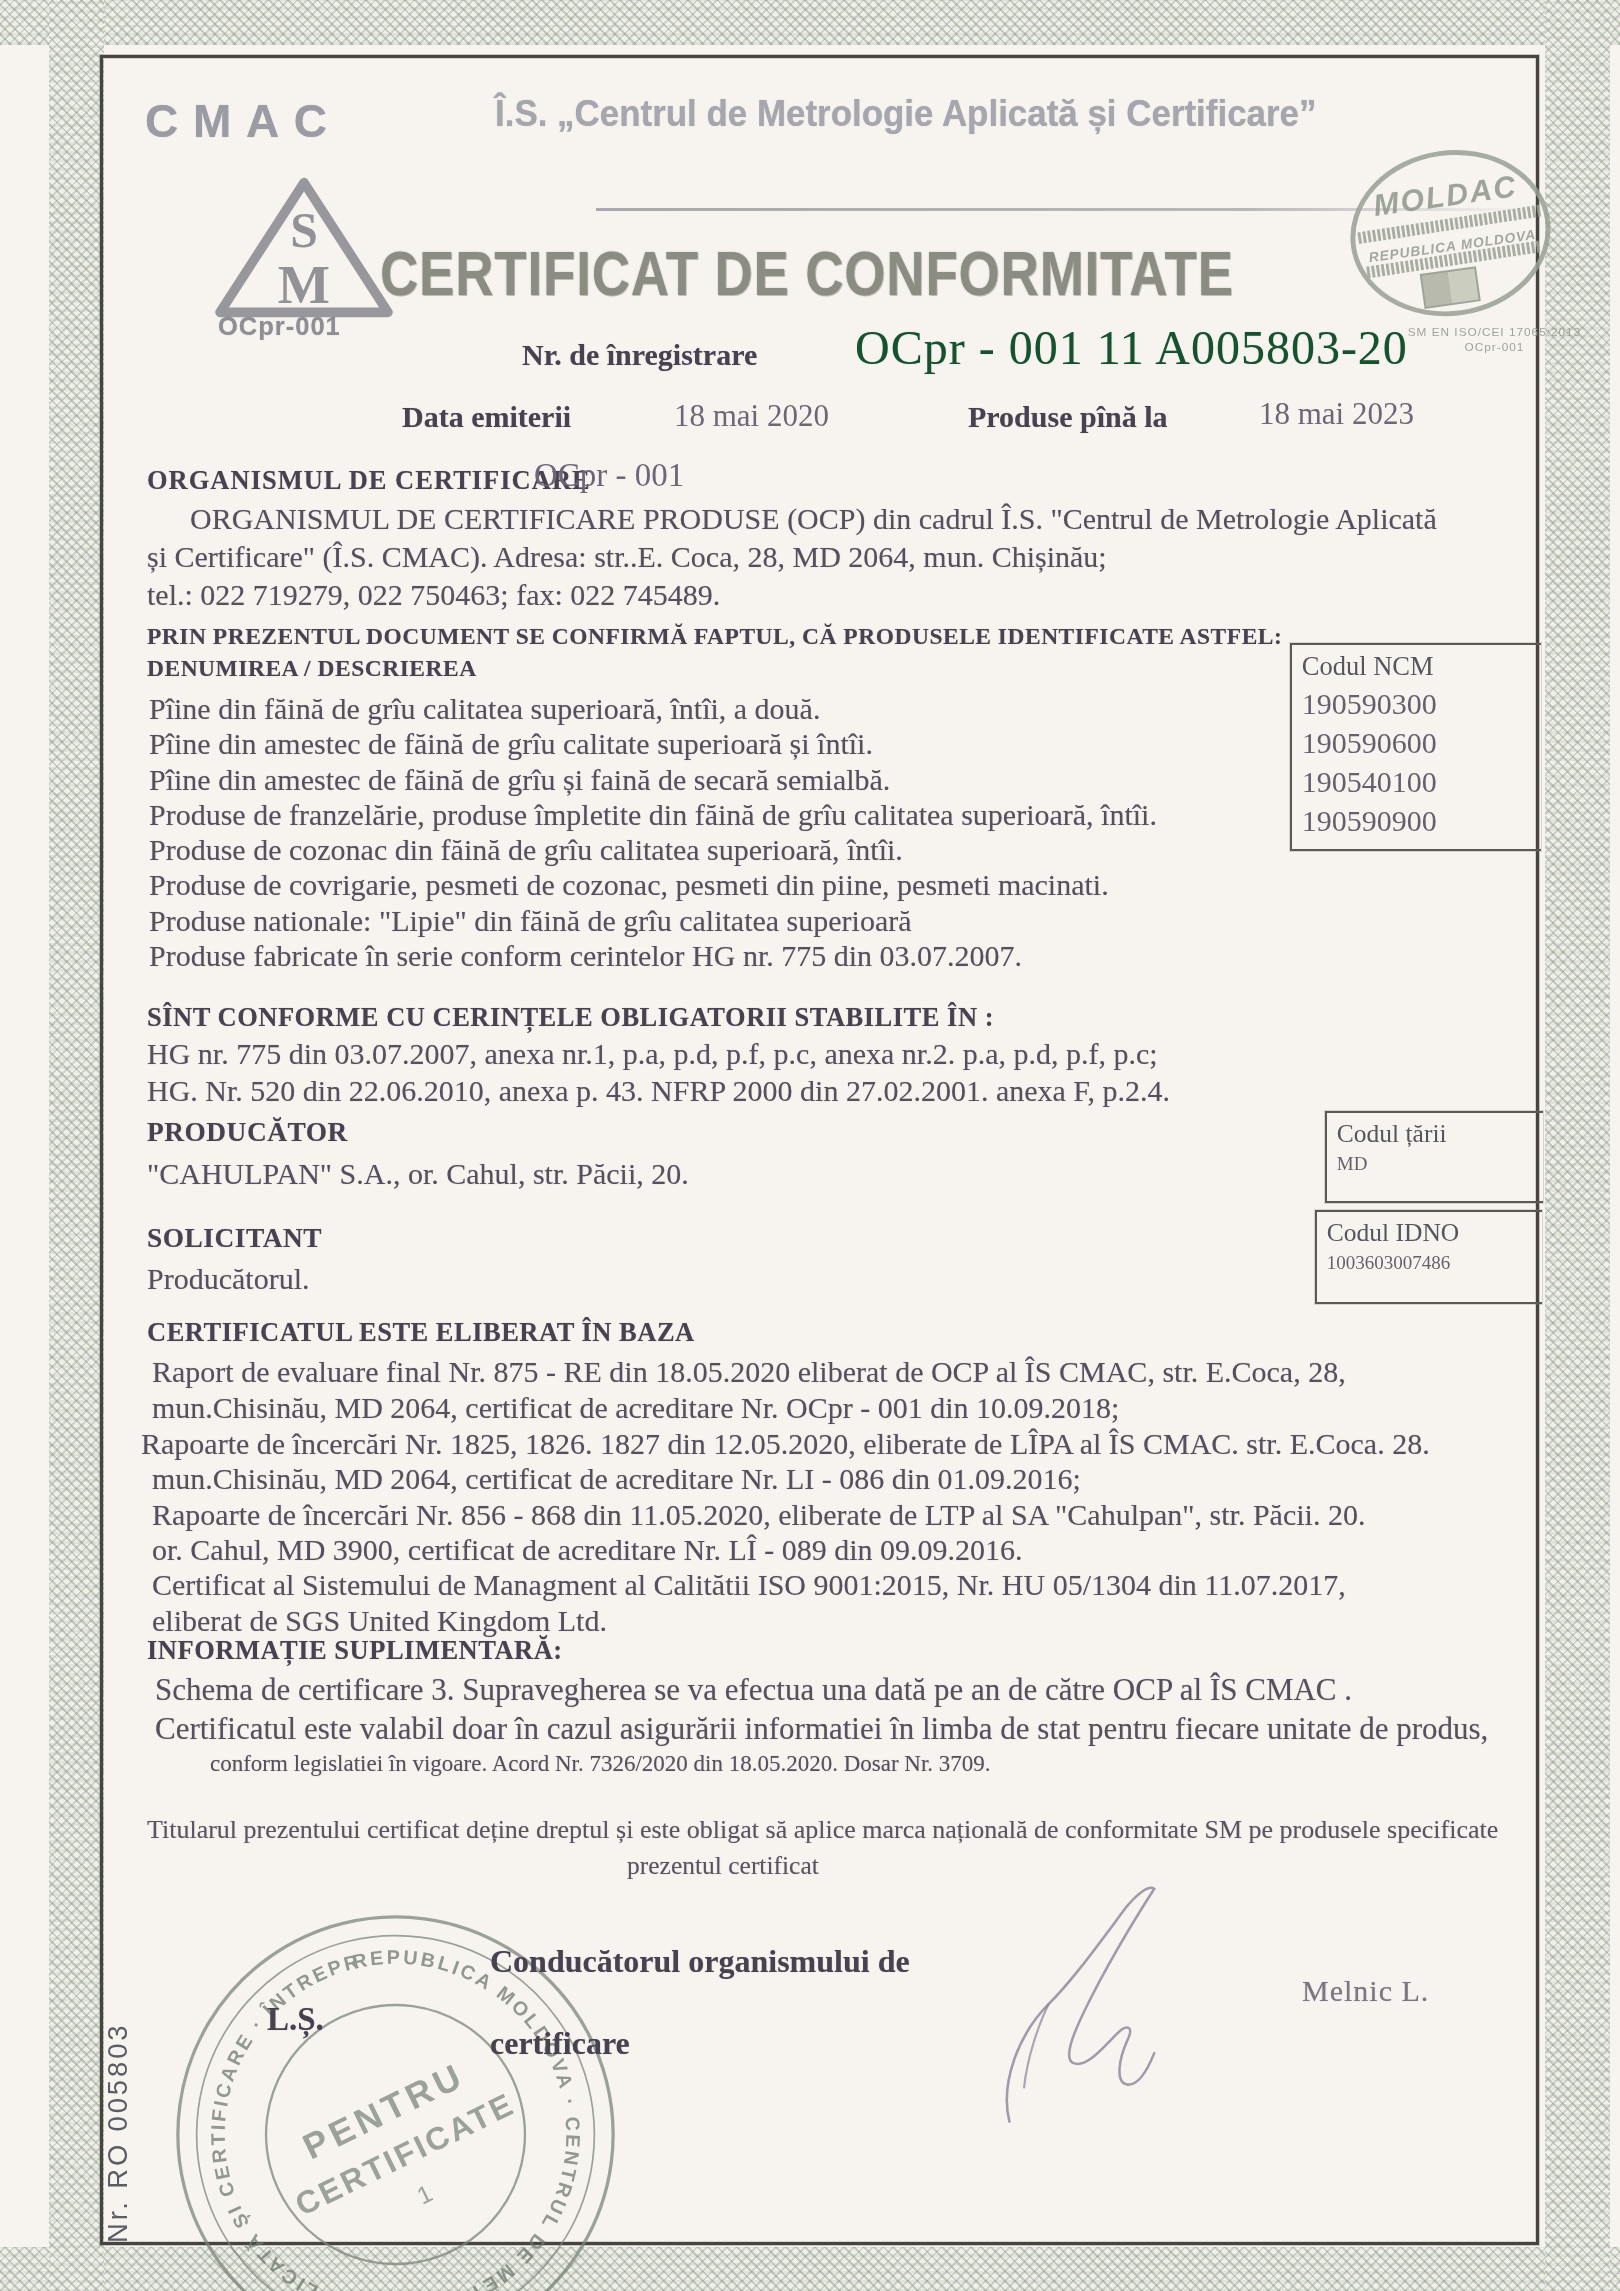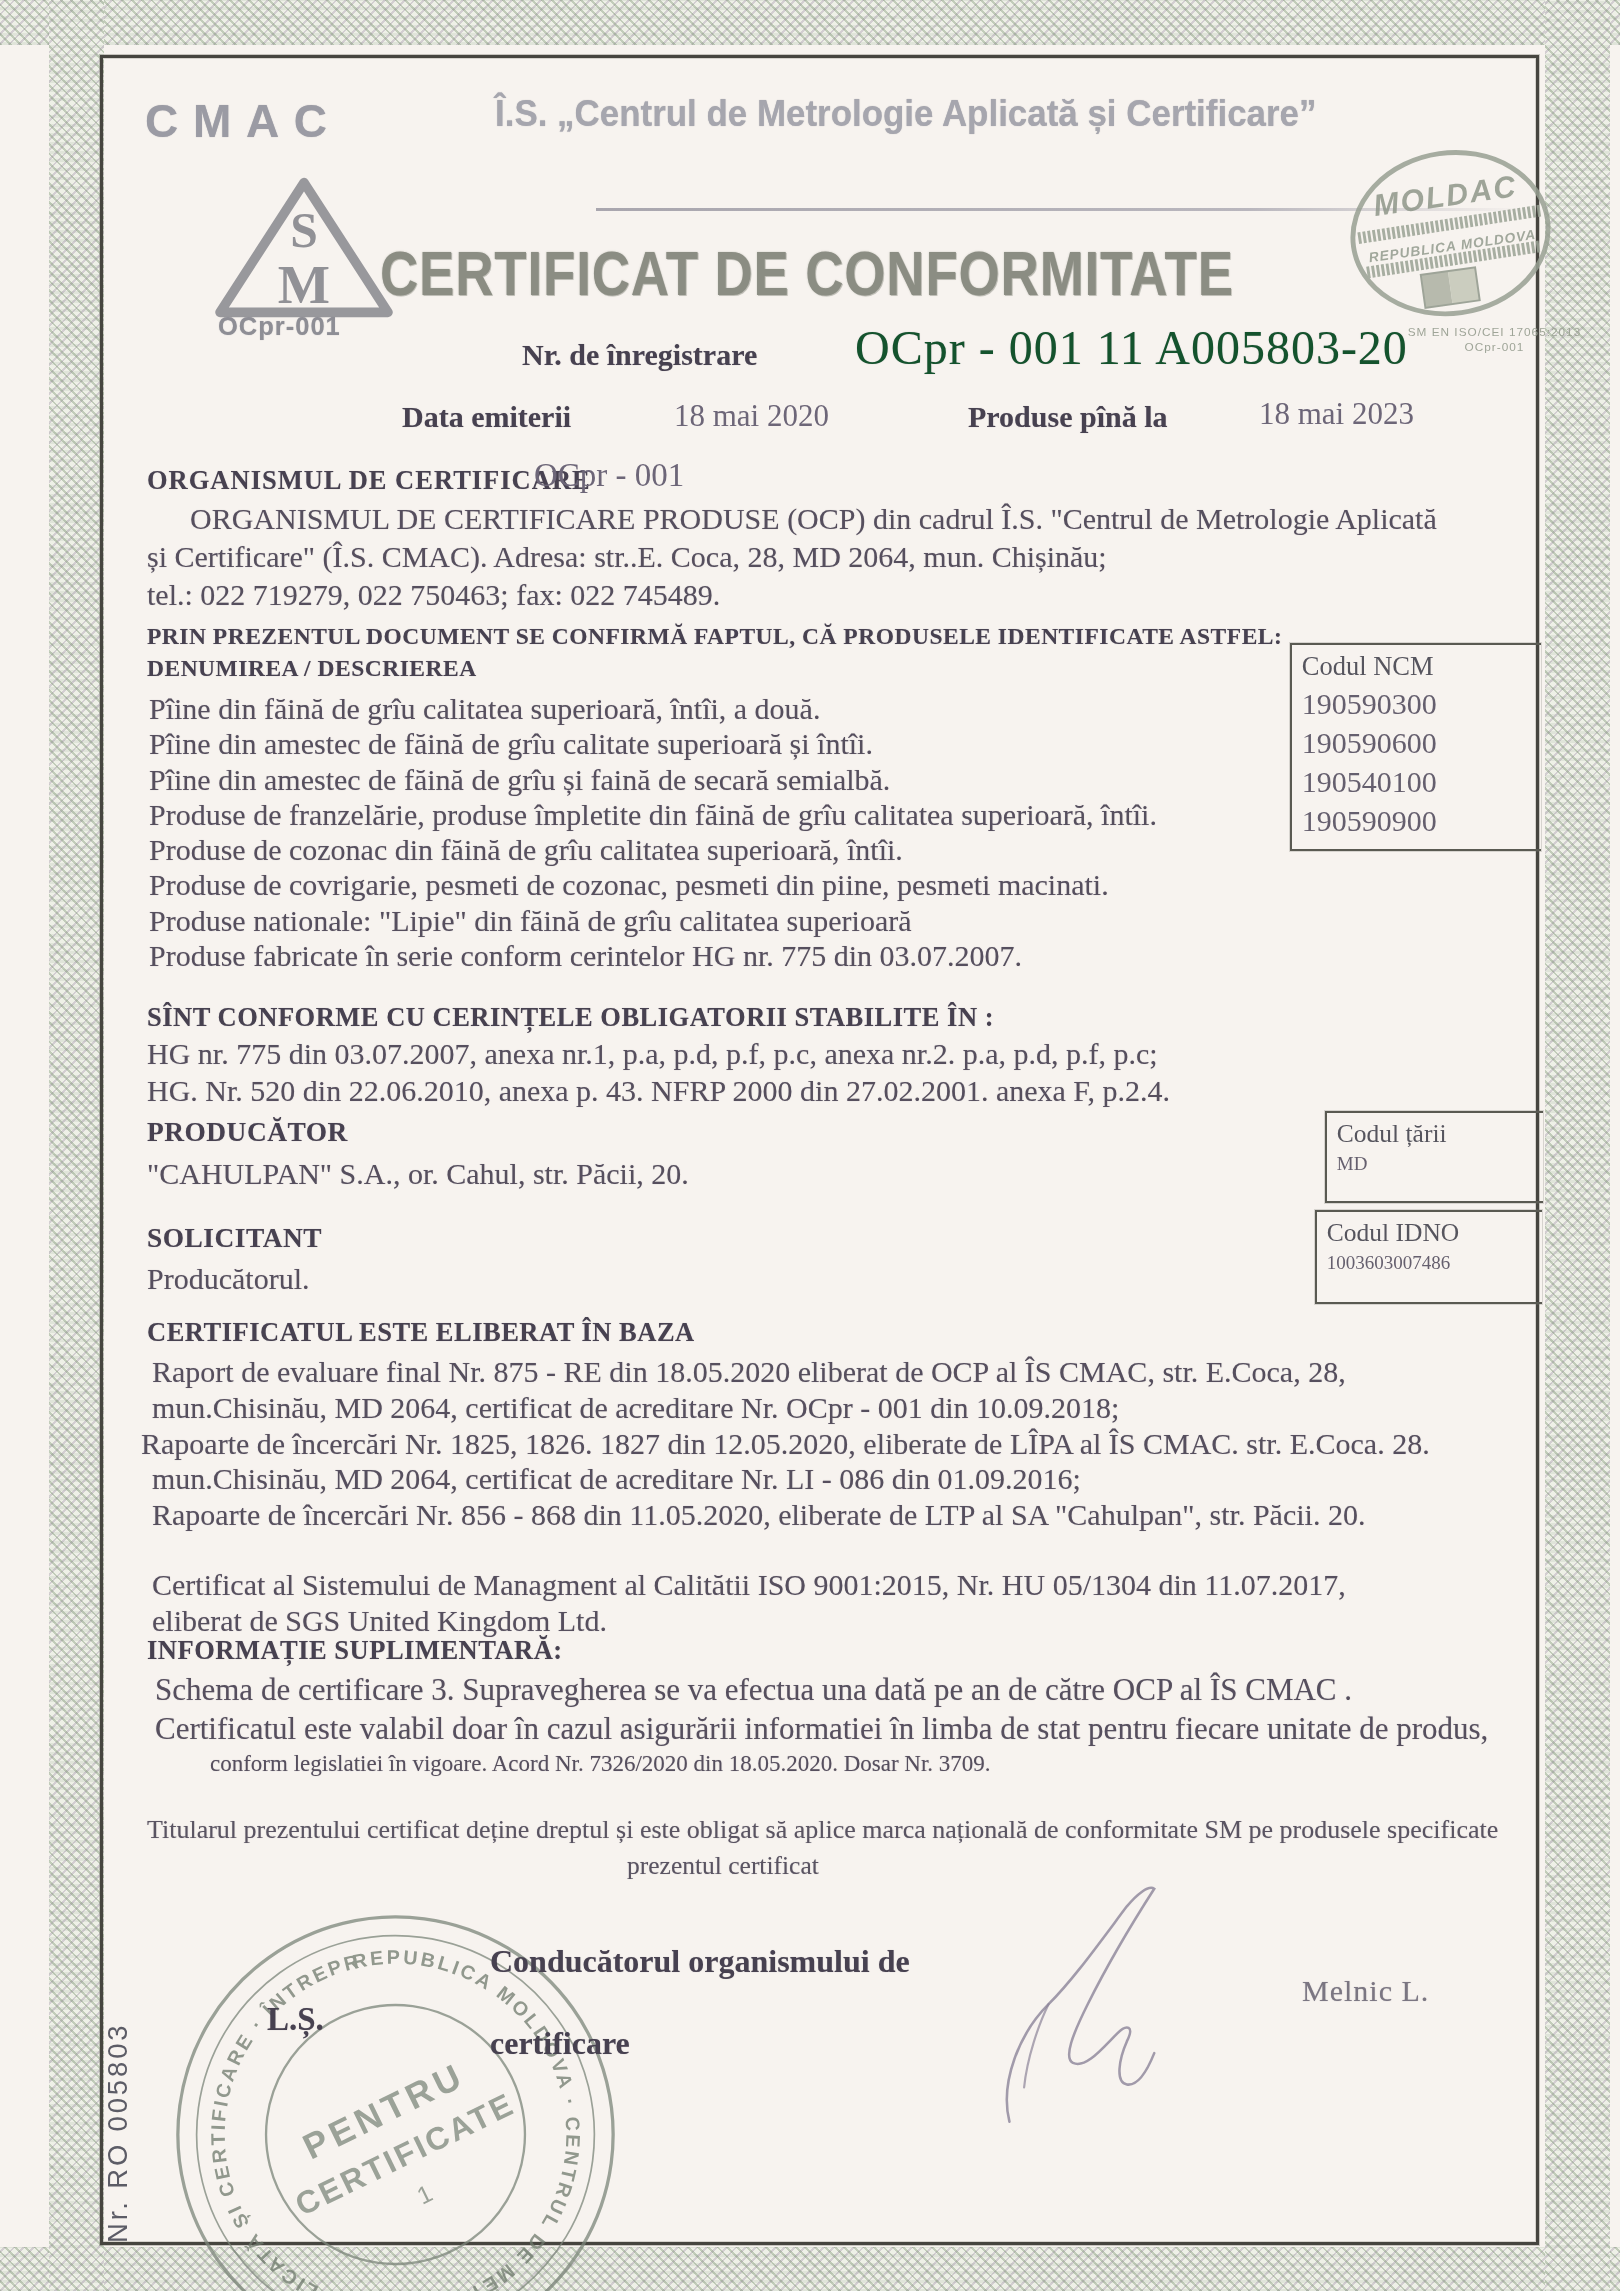--- a/index.html
+++ b/index.html
@@ -133,20 +133,21 @@
     <div class="bl">Codul IDNO</div>
     <div class="bv lite">1003603007486</div>
   </div>
 
   <div class="txt h-serif ink" style="left:147px;top:1317px;font-size:26.5px;letter-spacing:0.5px;">CERTIFICATUL ESTE ELIBERAT ÎN BAZA</div>
   <div class="txt body-line ink" style="left:152px;top:1355px;">Raport de evaluare final Nr. 875 - RE  din 18.05.2020 eliberat de OCP al ÎS CMAC, str. E.Coca, 28,</div>
   <div class="txt body-line ink" style="left:152px;top:1391px;">mun.Chisinău, MD 2064, certificat de acreditare Nr. OCpr - 001 din 10.09.2018;</div>
   <div class="txt body-line ink" style="left:141px;top:1427px;">Rapoarte de încercări Nr. 1825, 1826. 1827 din 12.05.2020, eliberate de LÎPA  al ÎS CMAC. str. E.Coca. 28.</div>
   <div class="txt body-line ink" style="left:152px;top:1462px;">mun.Chisinău, MD 2064, certificat de acreditare Nr. LI - 086 din 01.09.2016;</div>
   <div class="txt body-line ink" style="left:152px;top:1498px;">Rapoarte de încercări Nr. 856 - 868 din 11.05.2020, eliberate de LTP  al SA "Cahulpan", str. Păcii. 20.</div>
+  <div class="txt body-line ink" style="left:152px;top:1533px;">or. Cahul, MD 3900, certificat de acreditare Nr. LÎ - 089 din 09.09.2016.</div>
   <div class="txt body-line ink" style="left:152px;top:1568px;">Certificat al Sistemului de Managment al Calitătii  ISO 9001:2015, Nr. HU 05/1304 din 11.07.2017,</div>
   <div class="txt body-line ink" style="left:152px;top:1604px;">eliberat de SGS United Kingdom Ltd.</div>
 
   <div class="txt h-serif ink" style="left:147px;top:1635px;font-size:26.5px;letter-spacing:0.5px;">INFORMAȚIE SUPLIMENTARĂ:</div>
   <div class="txt body-line ink" style="left:155px;top:1672px;font-size:31px;">Schema de certificare 3. Supravegherea se va efectua una dată pe an de către OCP al ÎS CMAC .</div>
   <div class="txt body-line ink" style="left:155px;top:1711px;font-size:31px;">Certificatul este valabil doar în cazul asigurării informatiei în limba de stat pentru fiecare unitate de produs,</div>
   <div class="txt body-line ink" style="left:166px;top:1751px;font-size:23px;margin-left:44px;">conform legislatiei în vigoare. Acord Nr. 7326/2020 din 18.05.2020. Dosar Nr. 3709.</div>
 
   <div class="txt ink" style="left:147px;top:1815px;font-size:26px;color:#5a5462;">Titularul prezentului certificat deține dreptul și este obligat să aplice marca națională de conformitate SM pe produsele specificate</div>
   <div class="txt ink" style="left:627px;top:1851px;font-size:25.5px;color:#5a5462;">prezentul certificat</div>

